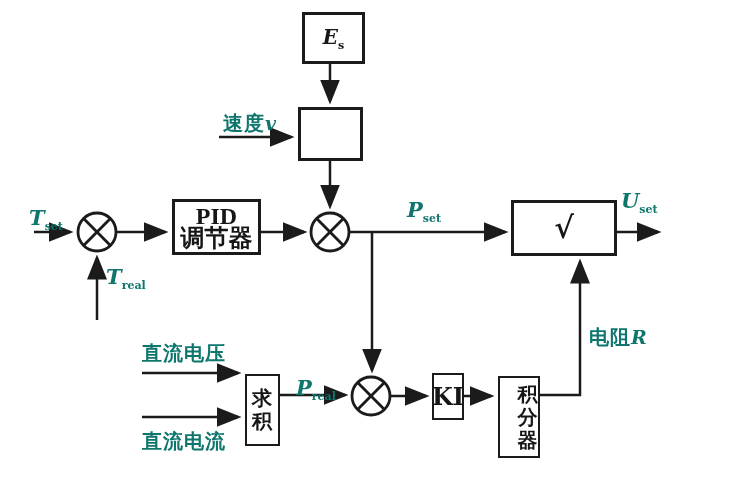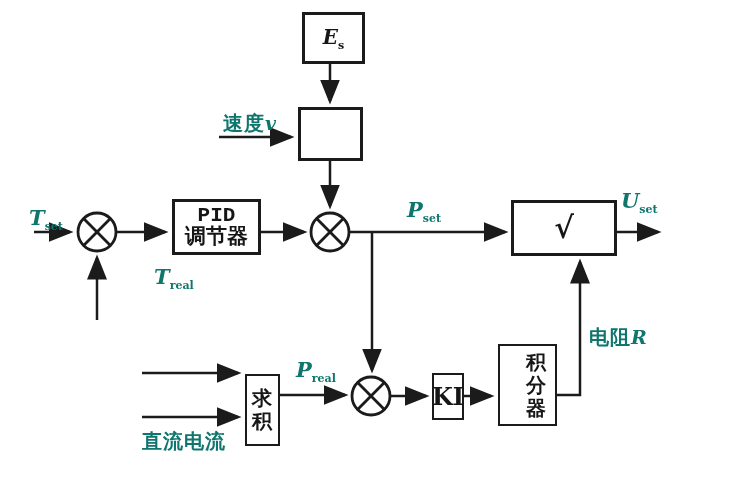--- a/index.html
+++ b/index.html
@@ -11,21 +11,21 @@
   .box{
     position:absolute;border:3px solid #1b1b1b;background:#ffffff;
     display:flex;align-items:center;justify-content:center;box-sizing:border-box;
     color:#161616;
   }
   .math{font-family:"DejaVu Serif","Liberation Serif",serif;font-style:italic;font-weight:600;}
   .lbl{position:absolute;color:#0f766e;white-space:nowrap;}
   .lbl .math{font-size:21px;}
   .lbl sub{font-size:11px;font-style:normal;font-family:"DejaVu Serif",serif;font-weight:600;}
   .cjk{font-family:"Liberation Sans",sans-serif;font-weight:600;font-size:20px;letter-spacing:1px;}
-  .pid-text{font-family:Liberation Mono, monospace;font-weight:700;font-size:21px;
+  .pid-text{font-family:Liberation Serif, serif;font-weight:700;font-size:24px;
     line-height:22px;text-align:center;color:#161616;}
   .vtext{width:22px;text-align:center;line-height:23px;word-break:break-all;}
   .ki-text{font-family:"DejaVu Serif",serif;font-weight:700;font-size:24px;color:#161616;}
   .ebox-text{font-size:20px;}
   .ebox-text sub{font-size:11px;font-style:normal;font-weight:600;}
   
   .sqrt-wrap{display:flex;align-items:flex-start;color:#161616;}
   .sqrt-sign{font-family:"DejaVu Serif",serif;font-size:30px;font-weight:600;line-height:30px;}
   .radicand{border-top:2.4px solid #1b1b1b;padding:2px 3px 0 2px;font-size:18px;line-height:20px;}
   .radicand sub{font-size:10px;font-style:normal;font-family:"DejaVu Serif",serif;}
@@ -124,48 +124,49 @@
   </div>
 
   <div class="box" style="left:245px;top:374px;width:35px;height:72px;border-width:2.6px;">
     <div class="cjk vtext">求积</div>
   </div>
 
   <div class="box" style="left:432px;top:373px;width:32px;height:47px;border-width:2.6px;">
     <span class="ki-text">KI</span>
   </div>
 
-  <div class="box" style="left:498px;top:344px;width:59px;height:82px;border-width:2.8px;padding-left:18px;">
+  <div class="box" style="left:498px;top:376px;width:42px;height:82px;border-width:2.8px;padding-left:18px;">
     <div class="cjk vtext">积分器</div>
   </div>
 
   <div class="lbl" style="left:29px;top:197px;margin-top:8px;">
     <span class="math"><span>T</span><sub>set</sub></span>
   </div>
 
-  <div class="lbl" style="left:106px;top:264px;margin-left:48px;">
+  <div class="lbl" style="left:106px;top:264px;">
     <span class="math"><span>T</span><sub>real</sub></span>
   </div>
 
   <div class="lbl" style="left:407px;top:197px;">
     <span class="math"><span>P</span><sub>set</sub></span>
   </div>
 
-  <div class="lbl" style="left:296px;top:357px;">
+  <div class="lbl" style="left:296px;top:375px;">
     <span class="math"><span>P</span><sub>real</sub></span>
   </div>
 
   <div class="lbl" style="left:621px;top:188px;text-align:right;">
     <span class="math"><span>U</span><sub>set</sub></span>
   </div>
 
   <div class="lbl" style="left:223px;top:110px;">
     <span class="cjk">速度</span><span class="math" style="font-size:19px;">v</span>
   </div>
 
+  <div class="lbl cjk" style="left:142px;top:340px;">直流电压</div>
 
   <div class="lbl" style="left:589px;top:324px;">
     <span class="cjk"><span>电阻</span></span><span class="math" style="font-size:19px;">R</span>
   </div>
 
   <div class="lbl cjk" style="left:142px;top:428px;">直流电流</div>
 
 </div>
 
 </body></html>

